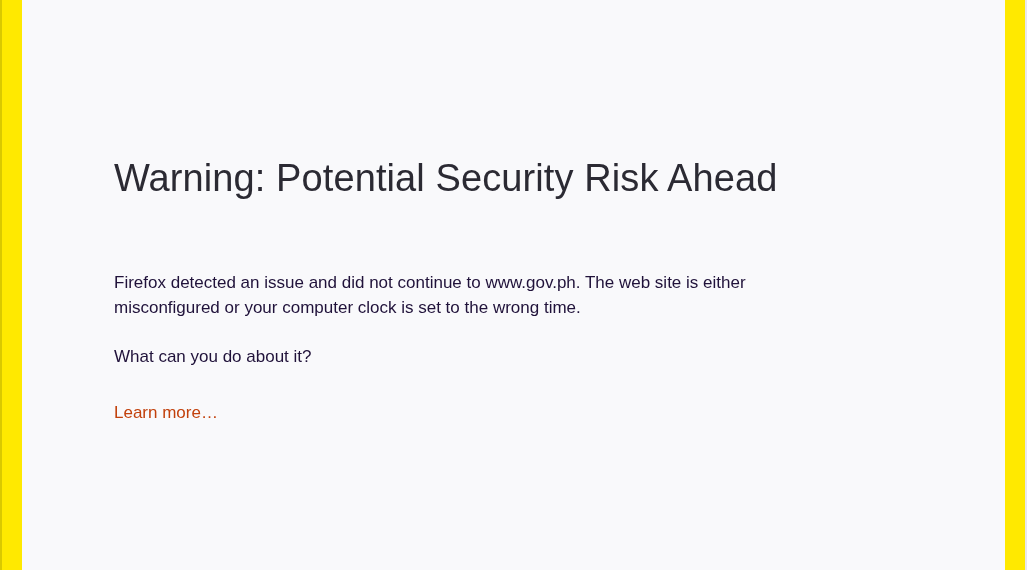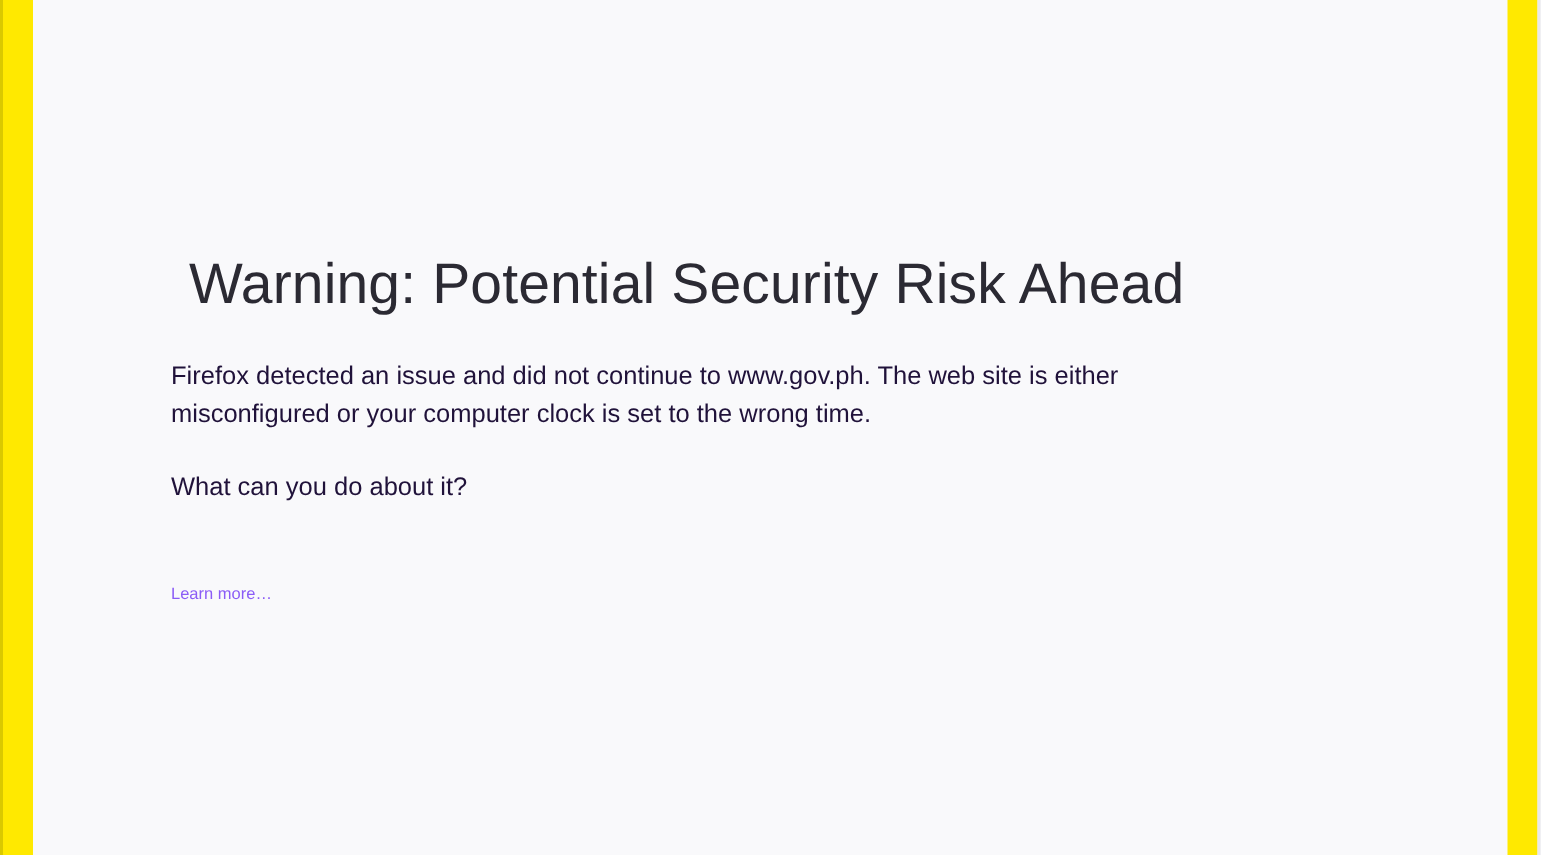--- a/index.html
+++ b/index.html
@@ -46,21 +46,21 @@
 
   .content {
     position: absolute;
     left: 114px;
     top: 0;
     width: 800px;
     height: 570px;
   }
 
   .title {
-    margin: 12px;
+    margin: 0;
     padding: 0;
     position: absolute;
     top: 155px;
     left: 0;
     font-size: 38px;
     font-weight: 300;
     line-height: 46px;
     color: #2b2a33;
     letter-spacing: 0.1px;
     white-space: nowrap;
@@ -78,36 +78,37 @@
     font-size: 17px;
     line-height: 25px;
     color: #20123a;
     font-weight: 400;
   }
   p.para.wide {
     width: 792px;
   }
   p.para.narrow {
     width: 710px;
+    margin-top: 32px;
   }
 
   h2.subhead {
     margin: 20px 0 11px 0;
     font-size: 17px;
     line-height: 25px;
     font-weight: 400;
     color: #20123a;
   }
 
   a.learn-more {
     display: inline-block;
-    margin-top: 36px;
-    font-size: 11px;
+    margin-top: 20px;
+    font-size: 17px;
     line-height: 25px;
-    color: #8b5cf6;
+    color: #c2410c;
     text-decoration: none;
     cursor: pointer;
   }
 </style>
 </head>
 <body>
 
 <div class="page">
 
   <div class="edge-hairline left"></div>

